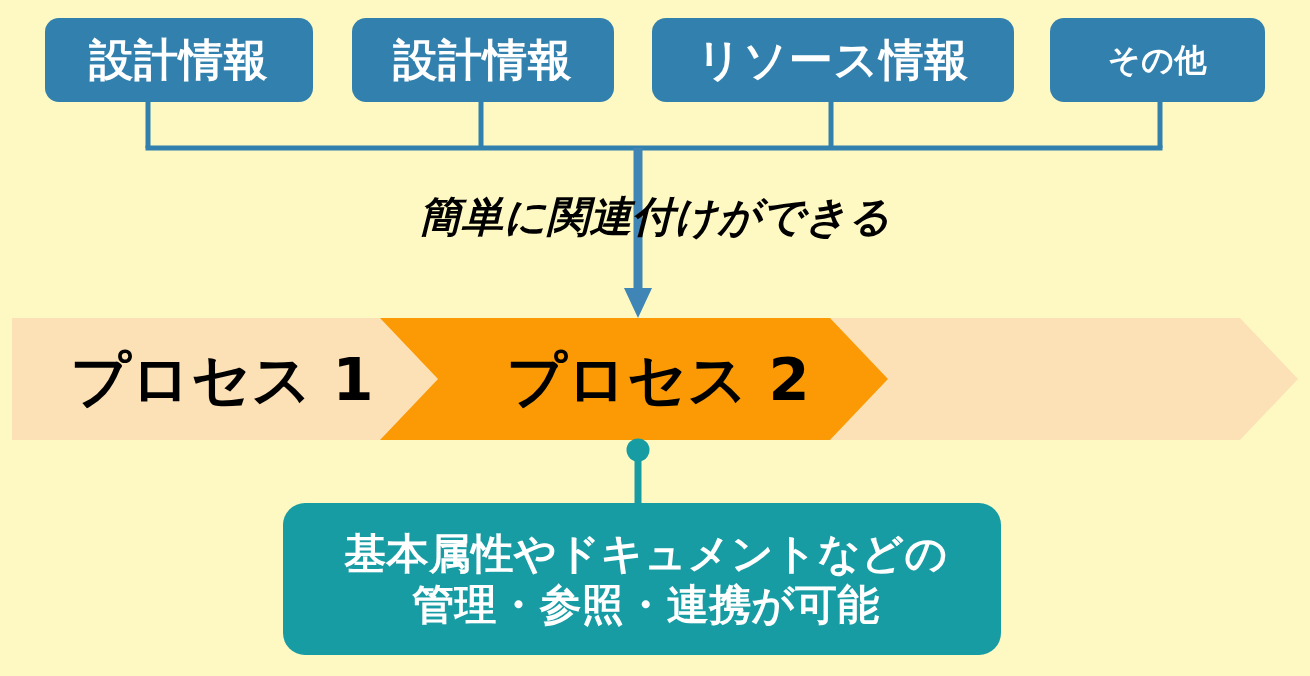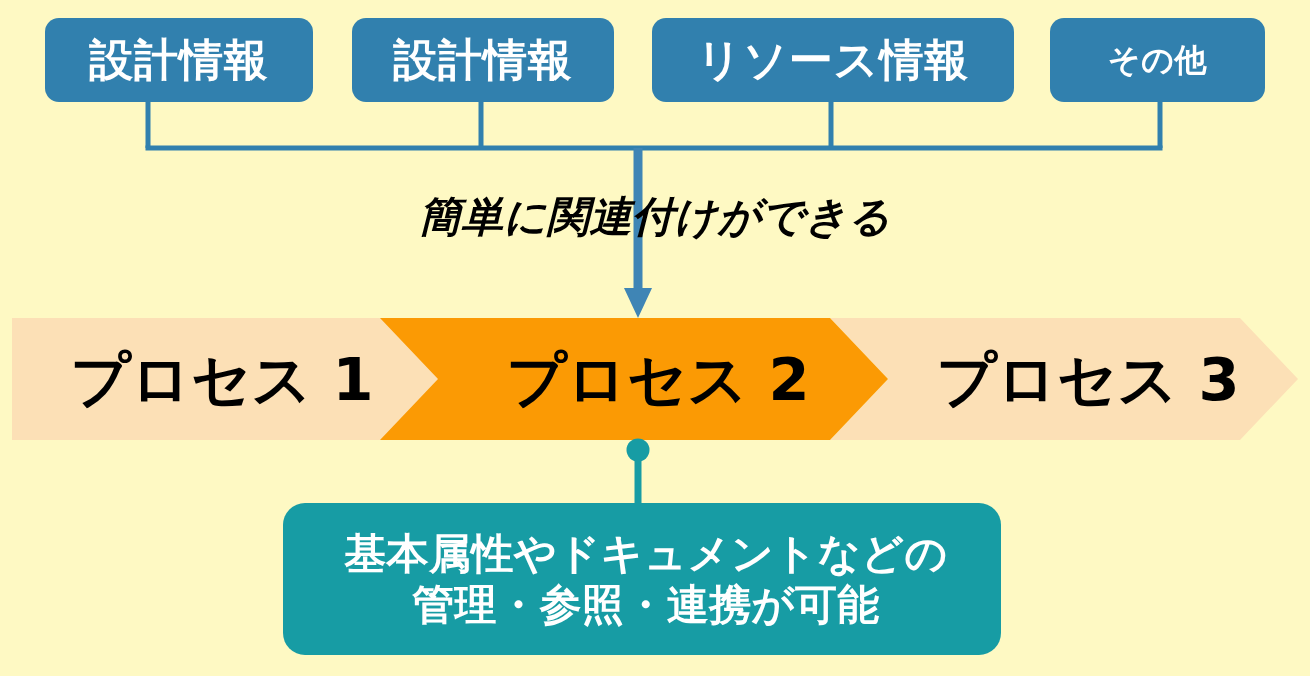--- a/index.html
+++ b/index.html
@@ -153,23 +153,20 @@
 
     <polygon points="380,318 830,318 888,379 830,440 380,440 438,379" fill="#FB9A04"></polygon>
   </svg>
 
   <div class="proc-label" style="left: 12px; width: 420px; color: rgb(0, 0, 0);">
     <span>プロセス 1</span>
   </div>
   <div class="proc-label" style="left: 438px; width: 440px; color: rgb(0, 0, 0);">
     <span>プロセス 2</span>
   </div>
-  <div class="proc-label" style="left: 888px; width: 400px; color: rgb(0, 0, 0);">
-    <span>プロセス 3</span>
-  </div>
 
   <svg class="layer layer-pin" viewBox="0 0 1310 676" width="1310" height="676" aria-hidden="true">
     <line x1="638" y1="450" x2="638" y2="510" stroke="#179CA4" stroke-width="7"></line>
     <circle cx="638" cy="450" r="11.5" fill="#179CA4"></circle>
   </svg>
 
   <div class="callout" style="background: rgb(23, 156, 164); padding-left: 8px;">
     <div class="callout-line" style="color: rgb(255, 255, 255);">基本属性やドキュメントなどの</div>
     <div class="callout-line" style="color: rgb(255, 255, 255);">管理・参照・連携が可能</div>
   </div>

